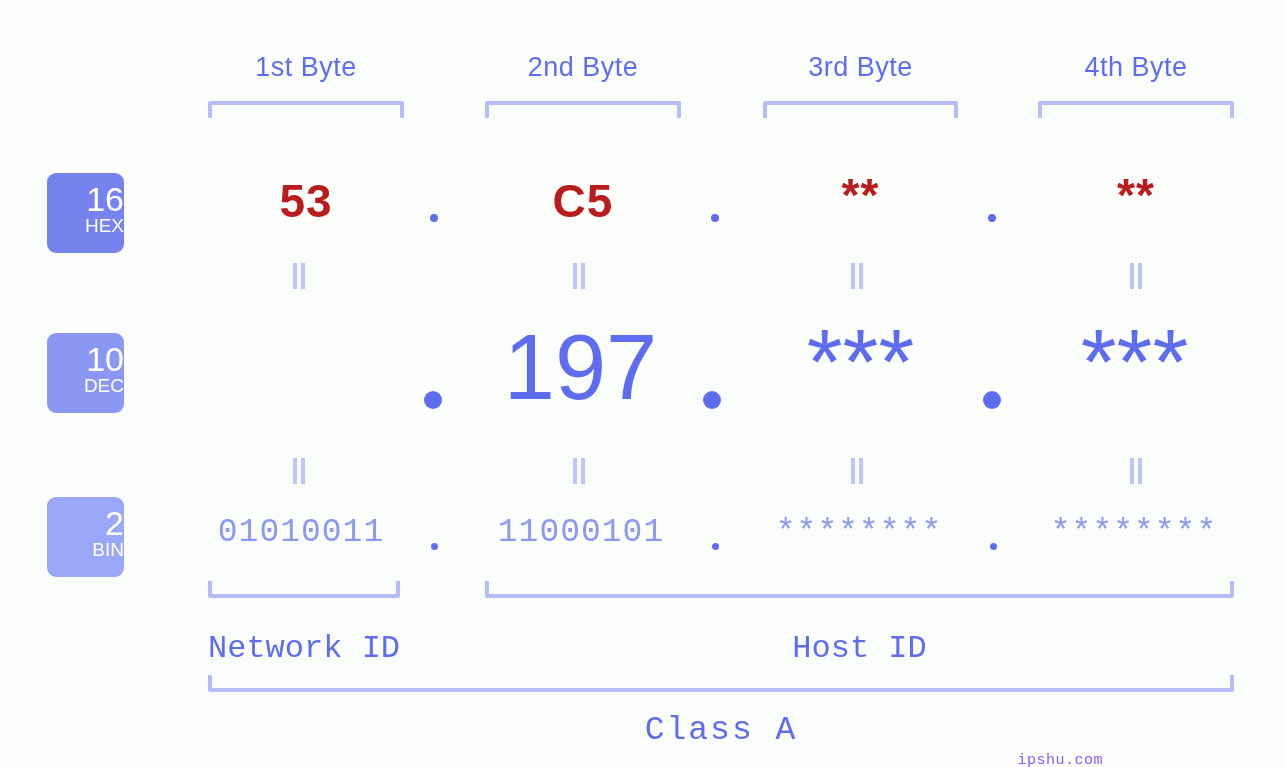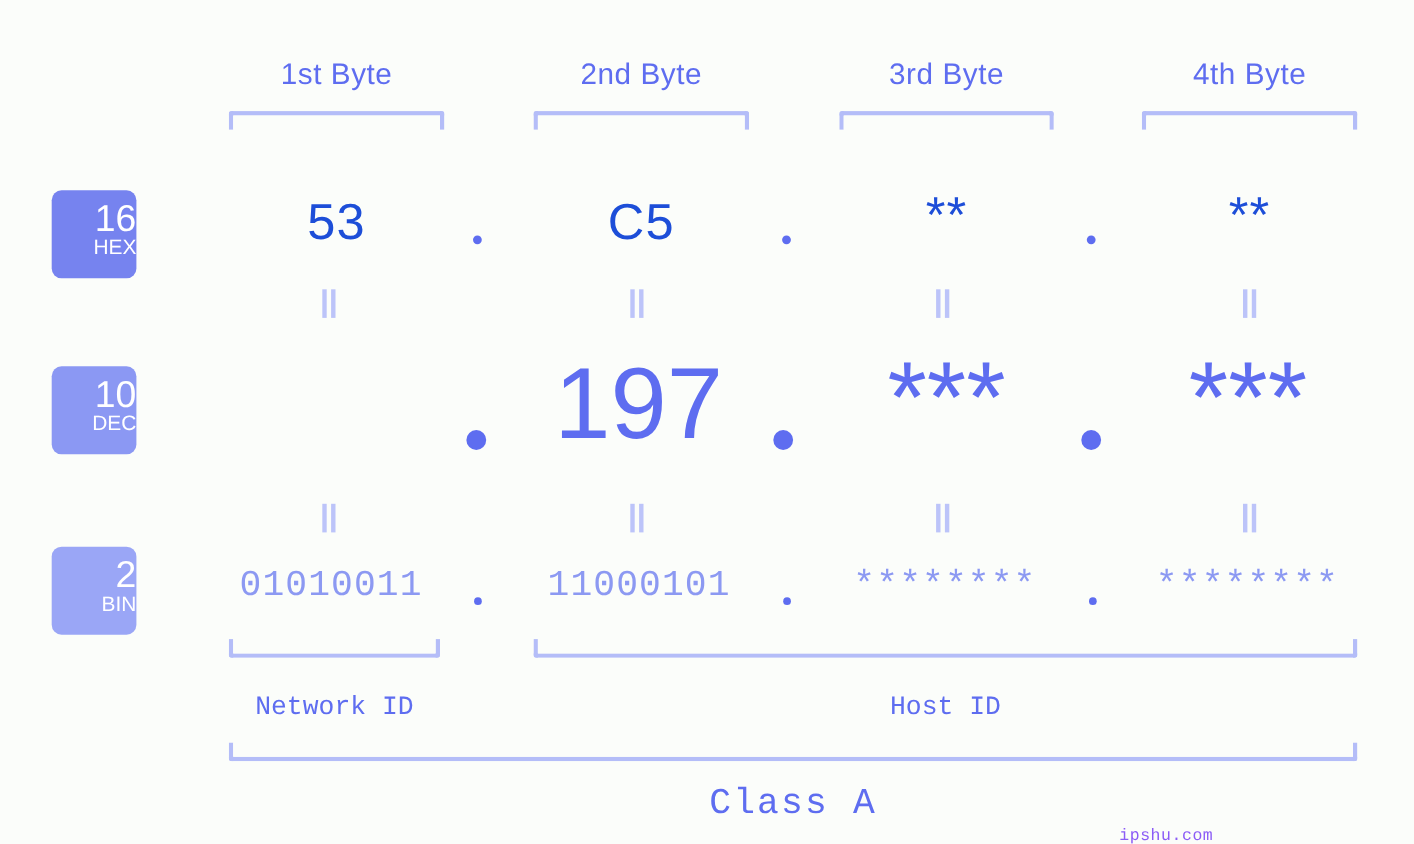--- a/index.html
+++ b/index.html
@@ -82,23 +82,24 @@
   }
 
   
   .cell {
     position: absolute;
     text-align: center;
     white-space: nowrap;
   }
   .hex-val {
     font-size: 46px;
-    color: #1d4ed8;
+    color: #b91c1c;
     font-family: "Liberation Sans", sans-serif;
     letter-spacing: 1px;
+    font-weight: bold;
   }
   .dec-val {
     font-size: 92px;
     color: #5e6df0;
     font-family: "Liberation Sans", sans-serif;
     letter-spacing: 0px;
     line-height: 1;
   }
   .bin-val {
     font-size: 33px;
@@ -135,21 +136,21 @@
   .eq i.b { left: 8px; }
 
   
   .caption {
     position: absolute;
     text-align: center;
     color: #5e6df0;
     font-family: "Liberation Mono", monospace;
     white-space: nowrap;
   }
-  .caption.id    { font-size: 24px; }
+  .caption.id    { font-size: 32px; }
   .caption.klass { font-size: 33px; letter-spacing: 2px; }
 
   .watermark {
     position: absolute;
     right: 14px;
     bottom: 14px;
     color: #8b5cf6;
     font-family: "Liberation Mono", monospace;
     font-size: 15px;
     letter-spacing: 0.5px;

